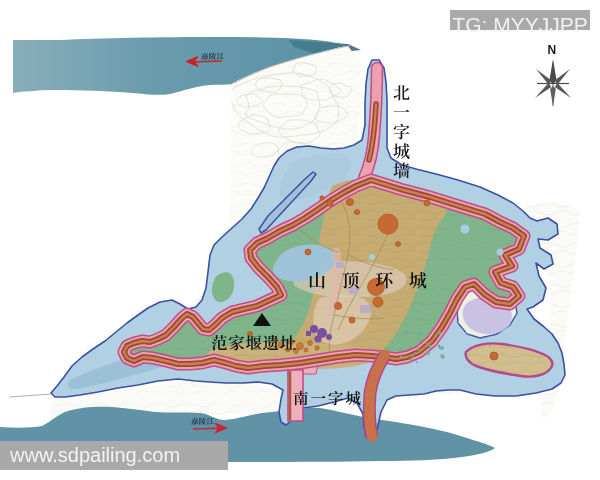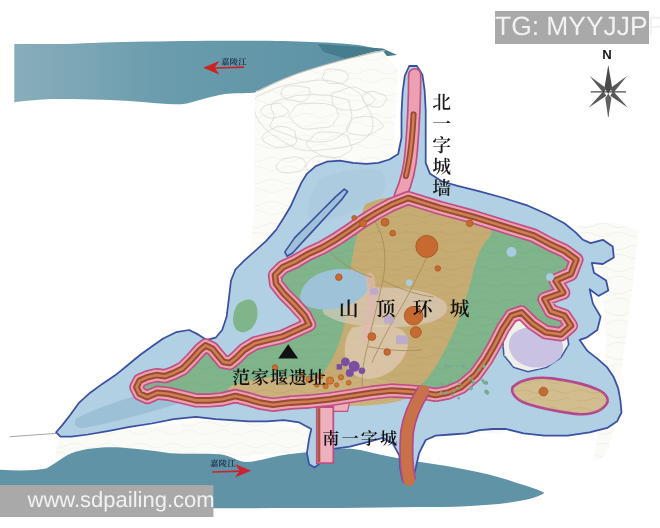--- a/index.html
+++ b/index.html
@@ -263,13 +263,13 @@
 </g>
 <path d="M262,313 L271,326 L253,326 Z" fill="#111"></path>
 
 <g fill="#111">
 <use href="#g13" transform="translate(293.0,404.0) scale(0.0155,-0.0155)"></use>
 <use href="#g1" transform="translate(310.5,404.0) scale(0.0155,-0.0155)"></use>
 <use href="#g2" transform="translate(328.0,404.0) scale(0.0155,-0.0155)"></use>
 <use href="#g3" transform="translate(345.5,404.0) scale(0.0155,-0.0155)"></use>
 </g>
 </svg>
-<div class="wm" style="left:450px;top:10px;width:140px;height:30px;font-size:24px;line-height:30px;">TG: MYYJJPP</div>
-<div class="wm" style="left:0px;top:441px;width:194px;height:29px;font-size:20px;line-height:29px;padding-left:25px;box-sizing:border-box">www.sdpailing.com</div>
+<div class="wm" style="left:450px;top:10px;width:140px;height:20px;font-size:21px;line-height:30px;text-align:center">TG: MYYJJPP</div>
+<div class="wm" style="left:0px;top:441px;width:228px;height:29px;font-size:20px;line-height:29px;padding-left:10px;box-sizing:border-box">www.sdpailing.com</div>
 </body></html>

